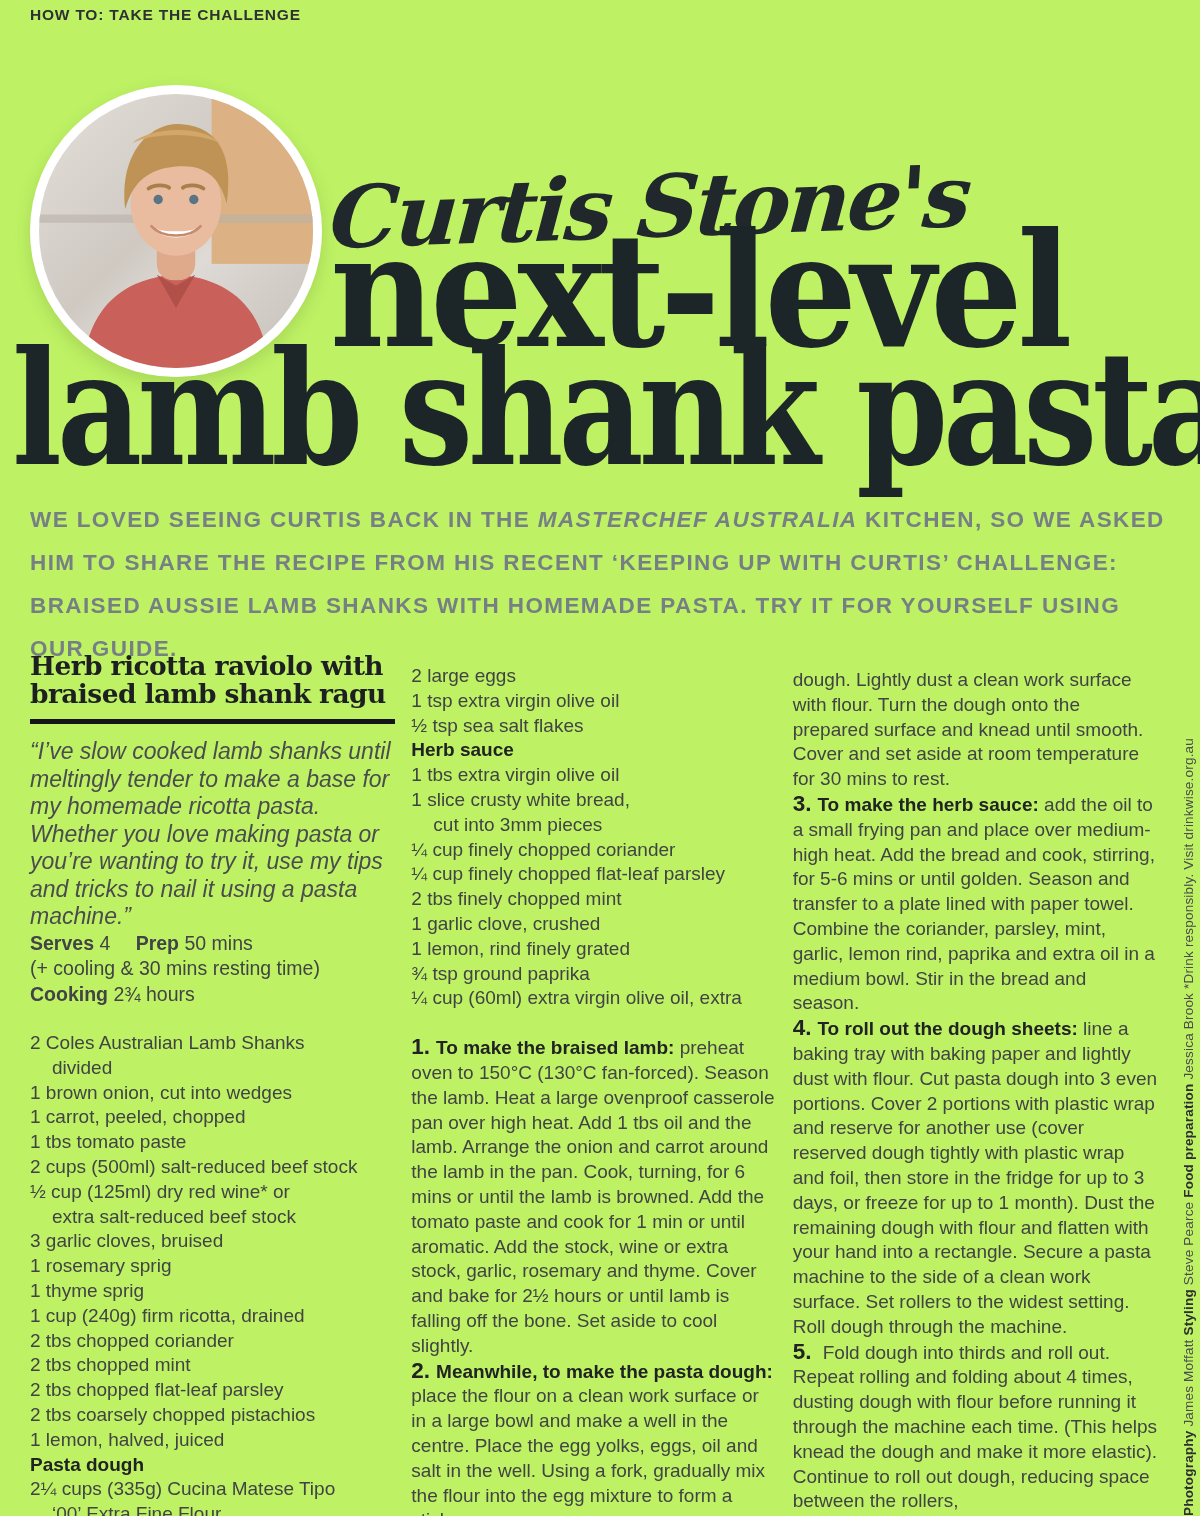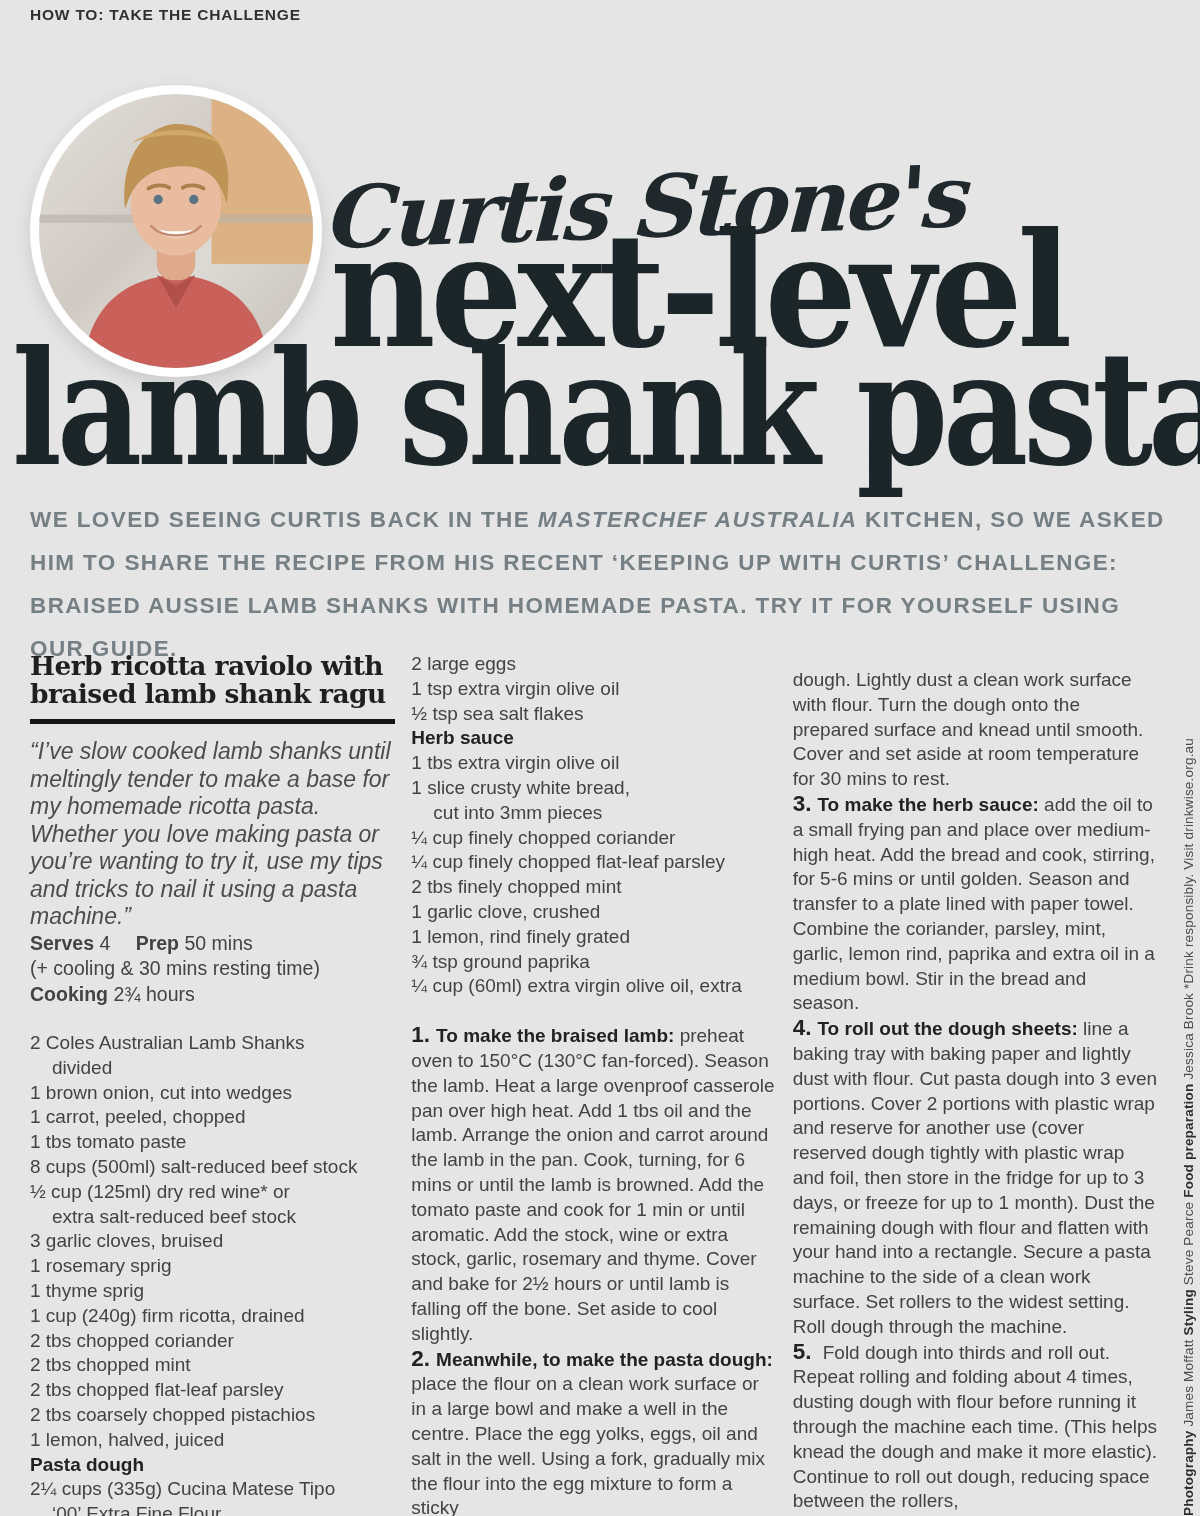--- a/index.html
+++ b/index.html
@@ -1,19 +1,19 @@
 <!DOCTYPE html>
 <html><head>
 <meta charset="utf-8">
 <style>
   * { margin:0; padding:0; box-sizing:border-box; }
   html,body { background:#ffffff; }
   .page {
     position:relative; width:1200px; height:1516px; margin:0 auto;
-    background:#e5e5e5; overflow:hidden;
+    background:#bef264; overflow:hidden;
     font-family:"Liberation Sans", sans-serif; color:#3d3f40;
   }
   
   .kicker {
     position:absolute; left:30px; top:6px;
     font-size:15.5px; font-weight:700; letter-spacing:.8px;
     color:#2e3133;
   }
   
   .avatar-wrap {
@@ -59,21 +59,21 @@
   }
   .col { flex:1 1 0; font-size:19px; line-height:24.8px; color:#414344; }
   .recipe-title {
     font-family:"DejaVu Serif", serif; font-weight:700;
     font-size:26.5px; line-height:27.5px; letter-spacing:-.6px; color:#1d1f20;
   }
   .title-rule { height:5px; background:#141516; margin:12px 0 14px; width:100%; }
   .quote { font-style:italic; font-size:23px; line-height:27.5px; color:#4a4c4d; }
   .meta-line { font-size:19.5px; line-height:25.5px; }
   .ing-list { margin-top:24px; }
-  .ing-list.no-top { margin-top:0; }
+  .ing-list.no-top { margin-top:12px; }
   .ing { }
   .ing.style-indent { padding-left:22px; }
   .ing.style-subhead { font-weight:700; color:#202223; }
   .steps { margin-top:24px; }
   .steps.no-top { margin-top:16px; }
   .step { }
   .step-num { font-weight:700; font-size:22.5px; color:#202223; margin-right:6px; }
   .step-num:empty { display:none; margin:0; }
   .step-lead { font-weight:700; color:#202223; }
   .step-lead:empty { display:none; }
@@ -147,21 +147,21 @@
 
 
           <div class="ing style-indent"><span>divided</span></div>
 
           <div class="ing style-normal"><span>1 brown onion, cut into wedges</span></div>
 
           <div class="ing style-normal"><span>1 carrot, peeled, chopped</span></div>
 
           <div class="ing style-normal"><span>1 tbs tomato paste</span></div>
 
-          <div class="ing style-normal"><span>8 cups (500ml) salt-reduced beef stock</span></div>
+          <div class="ing style-normal"><span>2 cups (500ml) salt-reduced beef stock</span></div>
 
           <div class="ing style-normal"><span>½ cup (125ml) dry red wine* or</span></div>
 
           <div class="ing style-indent"><span>extra salt-reduced beef stock</span></div>
 
           <div class="ing style-normal"><span>3 garlic cloves, bruised</span></div>
 
           <div class="ing style-normal"><span>1 rosemary sprig</span></div>
 
           <div class="ing style-normal"><span>1 thyme sprig</span></div>

